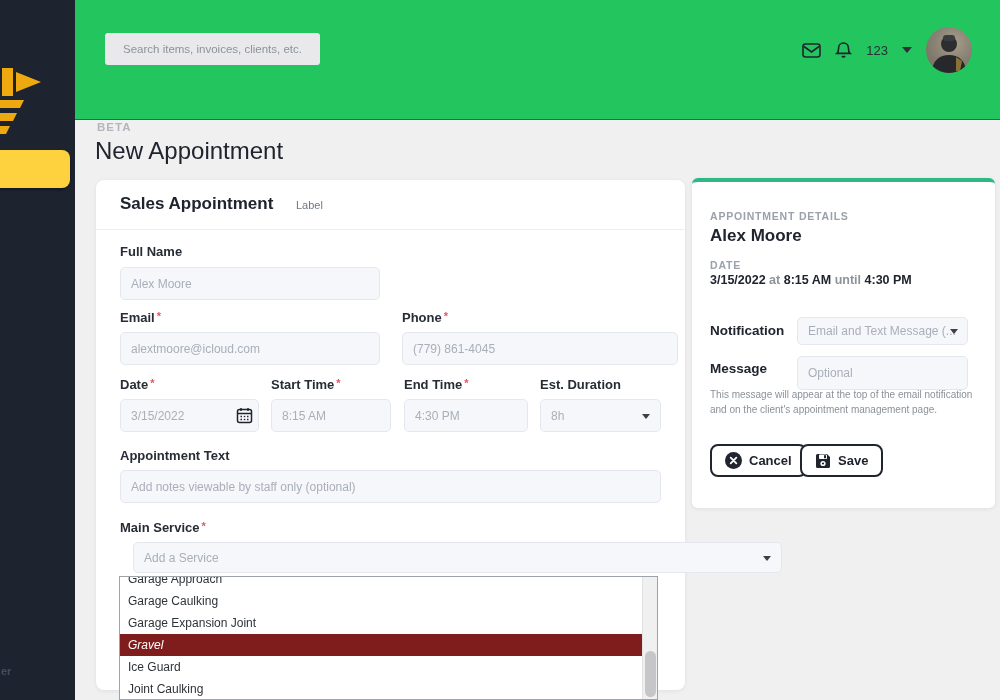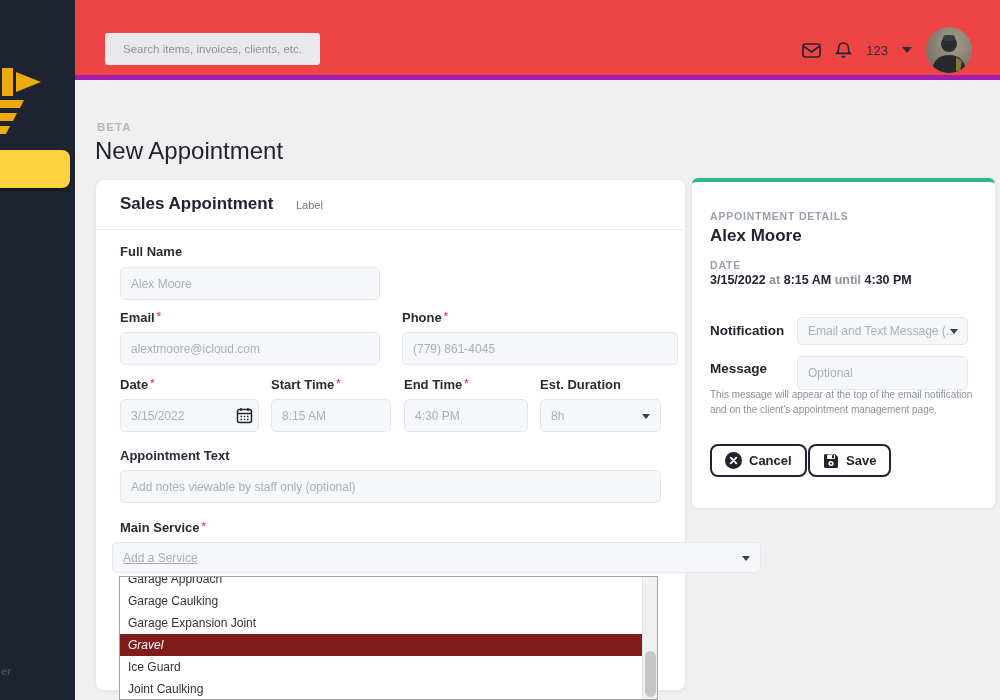--- a/index.html
+++ b/index.html
@@ -8,22 +8,22 @@
   .app { position:relative; width:1000px; height:700px; overflow:hidden; }
 
   
   .sidebar { position:absolute; left:0; top:0; width:75px; height:700px; background:#1e2330; z-index:5; }
   .logo { position:absolute; left:-16px; top:60px; }
   .nav-active { position:absolute; left:-10px; top:150px; width:80px; height:38px;
     background:#fdd23e; border-radius:8px; box-shadow:0 2px 3px rgba(0,0,0,.35); cursor:pointer; }
   .sidebar-footer { position:absolute; left:1px; top:665px; font-size:11px; font-weight:700; color:#454c5e; }
 
   
-  .topbar { position:absolute; left:75px; top:0; width:925px; height:80px; background:#ef4444;
-    border-bottom:5px solid #a21caf; z-index:2; }
+  .topbar { position:absolute; left:75px; top:0; width:925px; height:120px; background:#22c55e;
+    border-bottom:1px solid #a21caf; z-index:2; }
   .search { position:absolute; left:30px; top:33px; width:215px; height:32px; background:#e9e9eb;
     border:none; border-radius:3px; text-align:center; font-size:11.5px; color:#50555e; outline:none;
     font-family:"Liberation Sans", sans-serif; }
   .search::placeholder { color:#8d929b; }
   .top-right { position:absolute; right:28px; top:27px; height:46px; display:flex; align-items:center; gap:14px; }
   .icon-btn { display:flex; align-items:center; cursor:pointer; }
   .notif-count { font-size:13px; color:#2a2f3a; font-weight:400; cursor:pointer; }
   .caret { width:0; height:0; border-left:5px solid transparent; border-right:5px solid transparent;
     border-top:6px solid #2a2f3a; cursor:pointer; }
   .avatar { width:46px; height:46px; border-radius:50%; cursor:pointer; overflow:hidden;
@@ -79,21 +79,21 @@
   .p-select .sel-caret { position:absolute; right:9px; top:50%; margin-top:-2px; width:0; height:0;
     border-left:4px solid transparent; border-right:4px solid transparent; border-top:5px solid #3a3f4a; }
   .p-input { position:absolute; left:105px; width:171px; height:26px; background:#f5f7fa; border:1px solid #e4e8ee;
     border-radius:5px; font-size:12px; color:#50555e; padding:16px 10px; outline:none; font-family:"Liberation Sans", sans-serif; }
   .p-input::placeholder { color:#a9afba; }
   .p-helper { position:absolute; left:18px; top:206px; width:268px; font-size:10px; line-height:1.45; color:#8b9199; }
   .btn { position:absolute; top:262px; height:33px; border:2px solid #20242f; border-radius:8px; background:#fff;
     display:flex; align-items:center; gap:7px; padding:0 13px; font-size:13px; font-weight:700; color:#20242f;
     cursor:pointer; font-family:"Liberation Sans", sans-serif; }
   .btn-cancel { left:18px; }
-  .btn-save { left:116px; }
+  .btn-save { left:108px; }
 </style>
 </head>
 <body>
 
 <div class="app">
 
   <div class="sidebar">
     <div class="logo">
       <svg width="60" height="80" viewBox="0 0 60 80">
         <g fill="#eda90f">
@@ -192,21 +192,21 @@
       <span>8h</span>
       <span class="sel-caret"></span>
     </div>
 
     <span class="flabel" style="left:24px; top:268px;">
       <span>Appointment Text</span></span>
     <input class="finput" style="left: 24px; top: 290px; width: 541px;" placeholder="Add notes viewable by staff only (optional)">
 
     <span class="flabel" style="left:24px; top:340px;">
       <span>Main Service</span><span class="req">*</span></span>
-    <div class="fselect" style="left:16px; top:362px; width:649px; height:31px;text-decoration:underline;">
+    <div class="fselect" style="left:37px; top:362px; width:649px; height:31px;">
       <span>Add a Service</span>
       <span class="sel-caret"></span>
     </div>
   </div>
 
   <div class="dropdown">
     <div class="dropdown-inner">
       <div class="opt">Garage Approach</div>
       <div class="opt">Garage Caulking</div>
       <div class="opt">Garage Expansion Joint</div>

